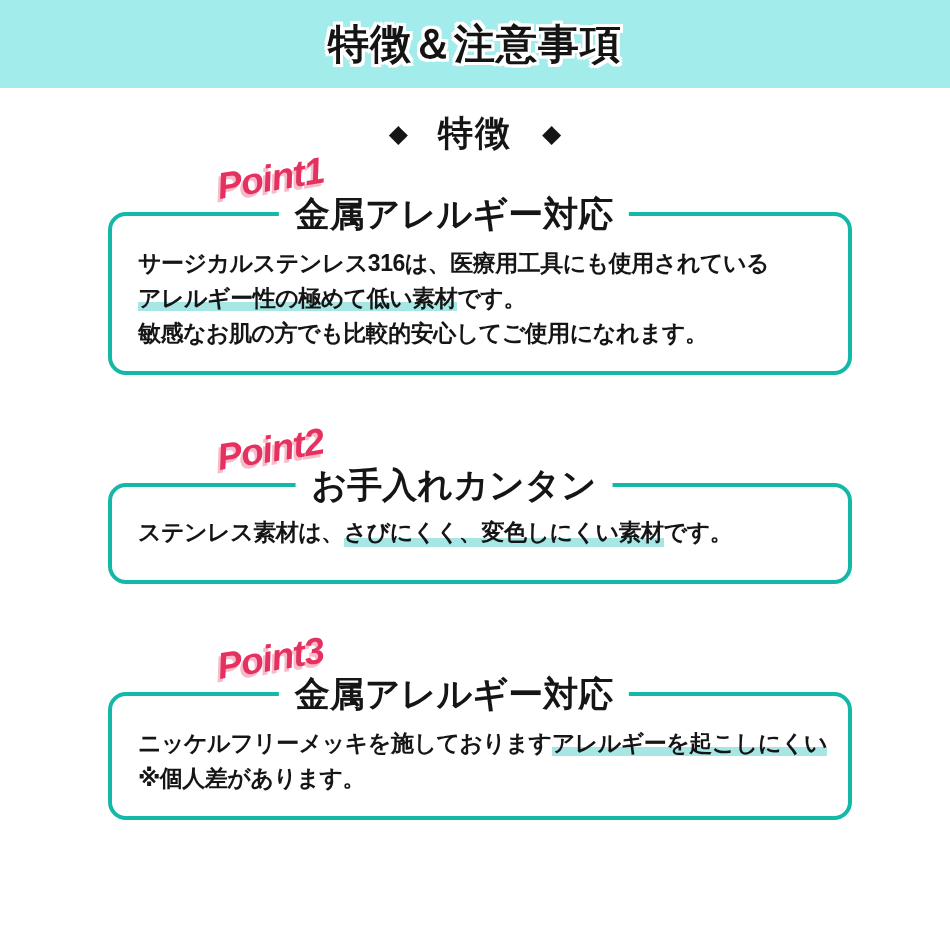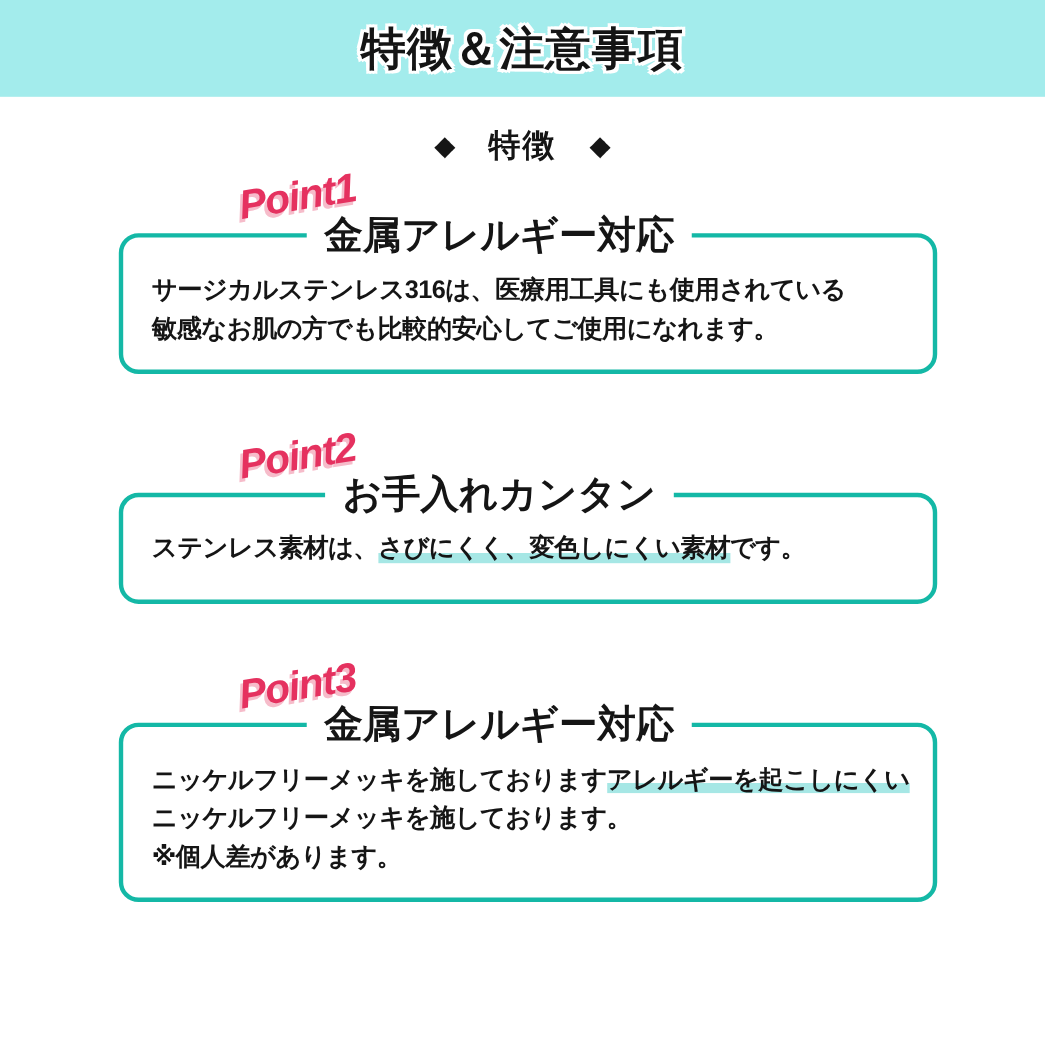--- a/index.html
+++ b/index.html
@@ -30,21 +30,21 @@
   }
   
   .features-heading{
     margin-top:24px;
     height:42px;
     display:flex;align-items:center;justify-content:center;
     font-weight:900;
   }
   .features-heading .diamond{font-size:25px;line-height:42px;}
   .features-heading .heading-label{
-    font-size:29px;margin:0 30px;letter-spacing:2px;
+    font-size:35px;margin:0 30px;letter-spacing:2px;
   }
   
   .section{position:relative;width:744px;margin-left:108px;}
   .section.first{margin-top:6px;}
   .section + .section{margin-top:56px;}
   .badge-row{height:52px;padding-left:112px;position:relative;z-index:3;}
   .badge{
     display:inline-block;
     font-size:37px;
     font-weight:800;
@@ -104,39 +104,39 @@
     <span class="diamond">◆</span>
   </div>
 
   <div id="sections">
       <div class="section first s1">
         <div class="badge-row"><span class="badge">Point1</span></div>
         <div class="box">
           <div class="box-title">金属アレルギー対応</div>
           <div class="box-body">
             <div class="feature-line"><span class="">サージカルステンレス316は、医療用工具にも使用されている</span></div>
+            <div class="feature-line"><span class="hl">アレルギー性の極めて低い素材</span><span class="">です。</span></div>
             <div class="feature-line"><span class="">敏感なお肌の方でも比較的安心してご使用になれます。</span></div>
           </div>
         </div>
       </div>
       <div class="section s2">
         <div class="badge-row"><span class="badge">Point2</span></div>
         <div class="box">
           <div class="box-title">お手入れカンタン</div>
           <div class="box-body">
             <div class="feature-line"><span class="">ステンレス素材は、</span><span class="hl">さびにくく、変色しにくい素材</span><span class="">です。</span></div>
           </div>
         </div>
       </div>
       <div class="section s3">
         <div class="badge-row"><span class="badge">Point3</span></div>
         <div class="box">
           <div class="box-title">金属アレルギー対応</div>
           <div class="box-body">
             <div class="feature-line"><span class="">ニッケルフリーメッキを施しております</span><span class="hl">アレルギーを起こしにくい</span></div>
-            <div class="feature-line"><span class="">ニッケルフリーメッキを施しております。</span></div>
             <div class="feature-line"><span class="">※個人差があります。</span></div>
           </div>
         </div>
       </div>
     </div>
 
 </div>
 
 </body></html>

